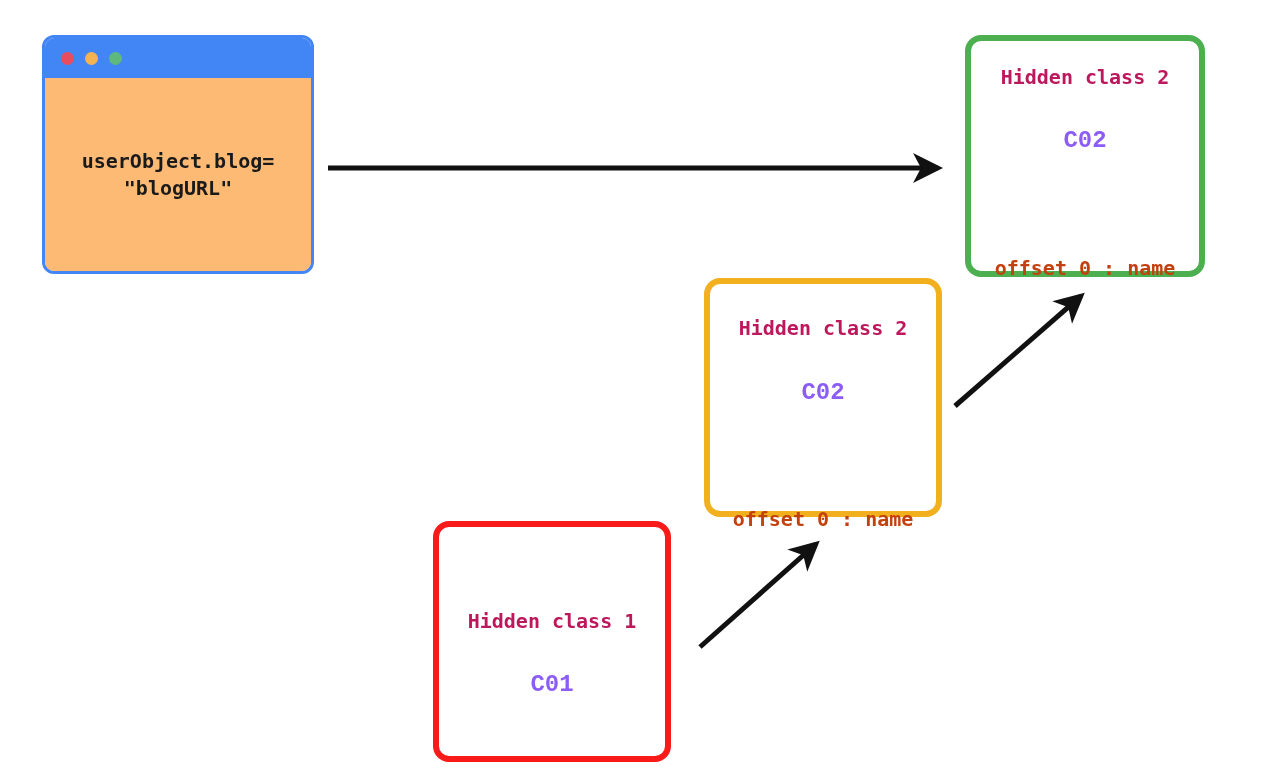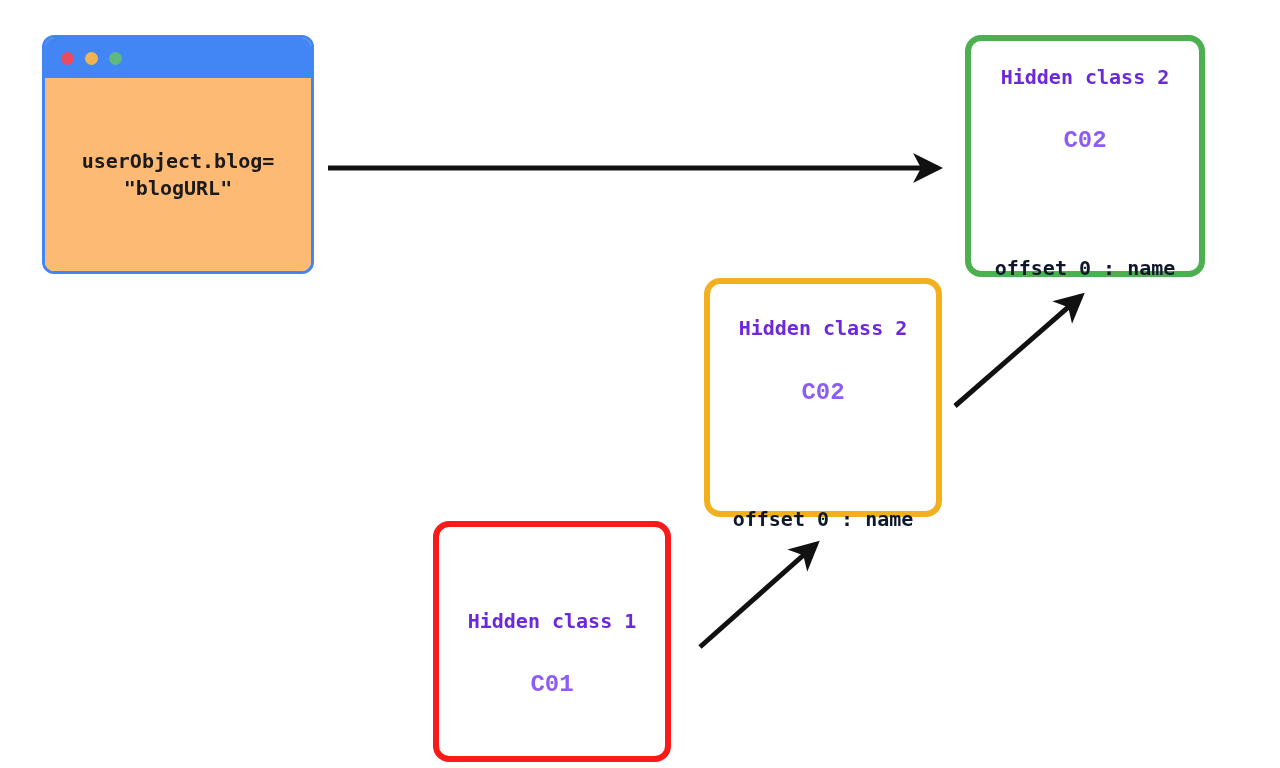--- a/index.html
+++ b/index.html
@@ -90,35 +90,35 @@
     position: absolute;
     left: 0; right: 0; top: 0; bottom: 0;
     display: flex;
     flex-direction: column;
     align-items: center;
   }
   .hc-title {
     font-family: "DejaVu Sans Mono", "Liberation Mono", monospace;
     font-weight: bold;
     font-size: 20px;
-    color: #6d28d9;
+    color: #be185d;
     white-space: pre;
   }
   .hc-id {
     font-family: Liberation Mono, monospace;
     font-weight: bold;
     font-size: 24px;
     color: #8b5cf6;
     white-space: pre;
   }
   .hc-offsets {
     font-family: "DejaVu Sans Mono", "Liberation Mono", monospace;
     font-weight: bold;
     font-size: 20px;
-    color: #0f172a;
+    color: #c2410c;
     line-height: 31px;
     white-space: pre;
     text-align: left;
   }
 
   
   #box-green {
     left: 965px;
     top: 35px;
     width: 240px;

